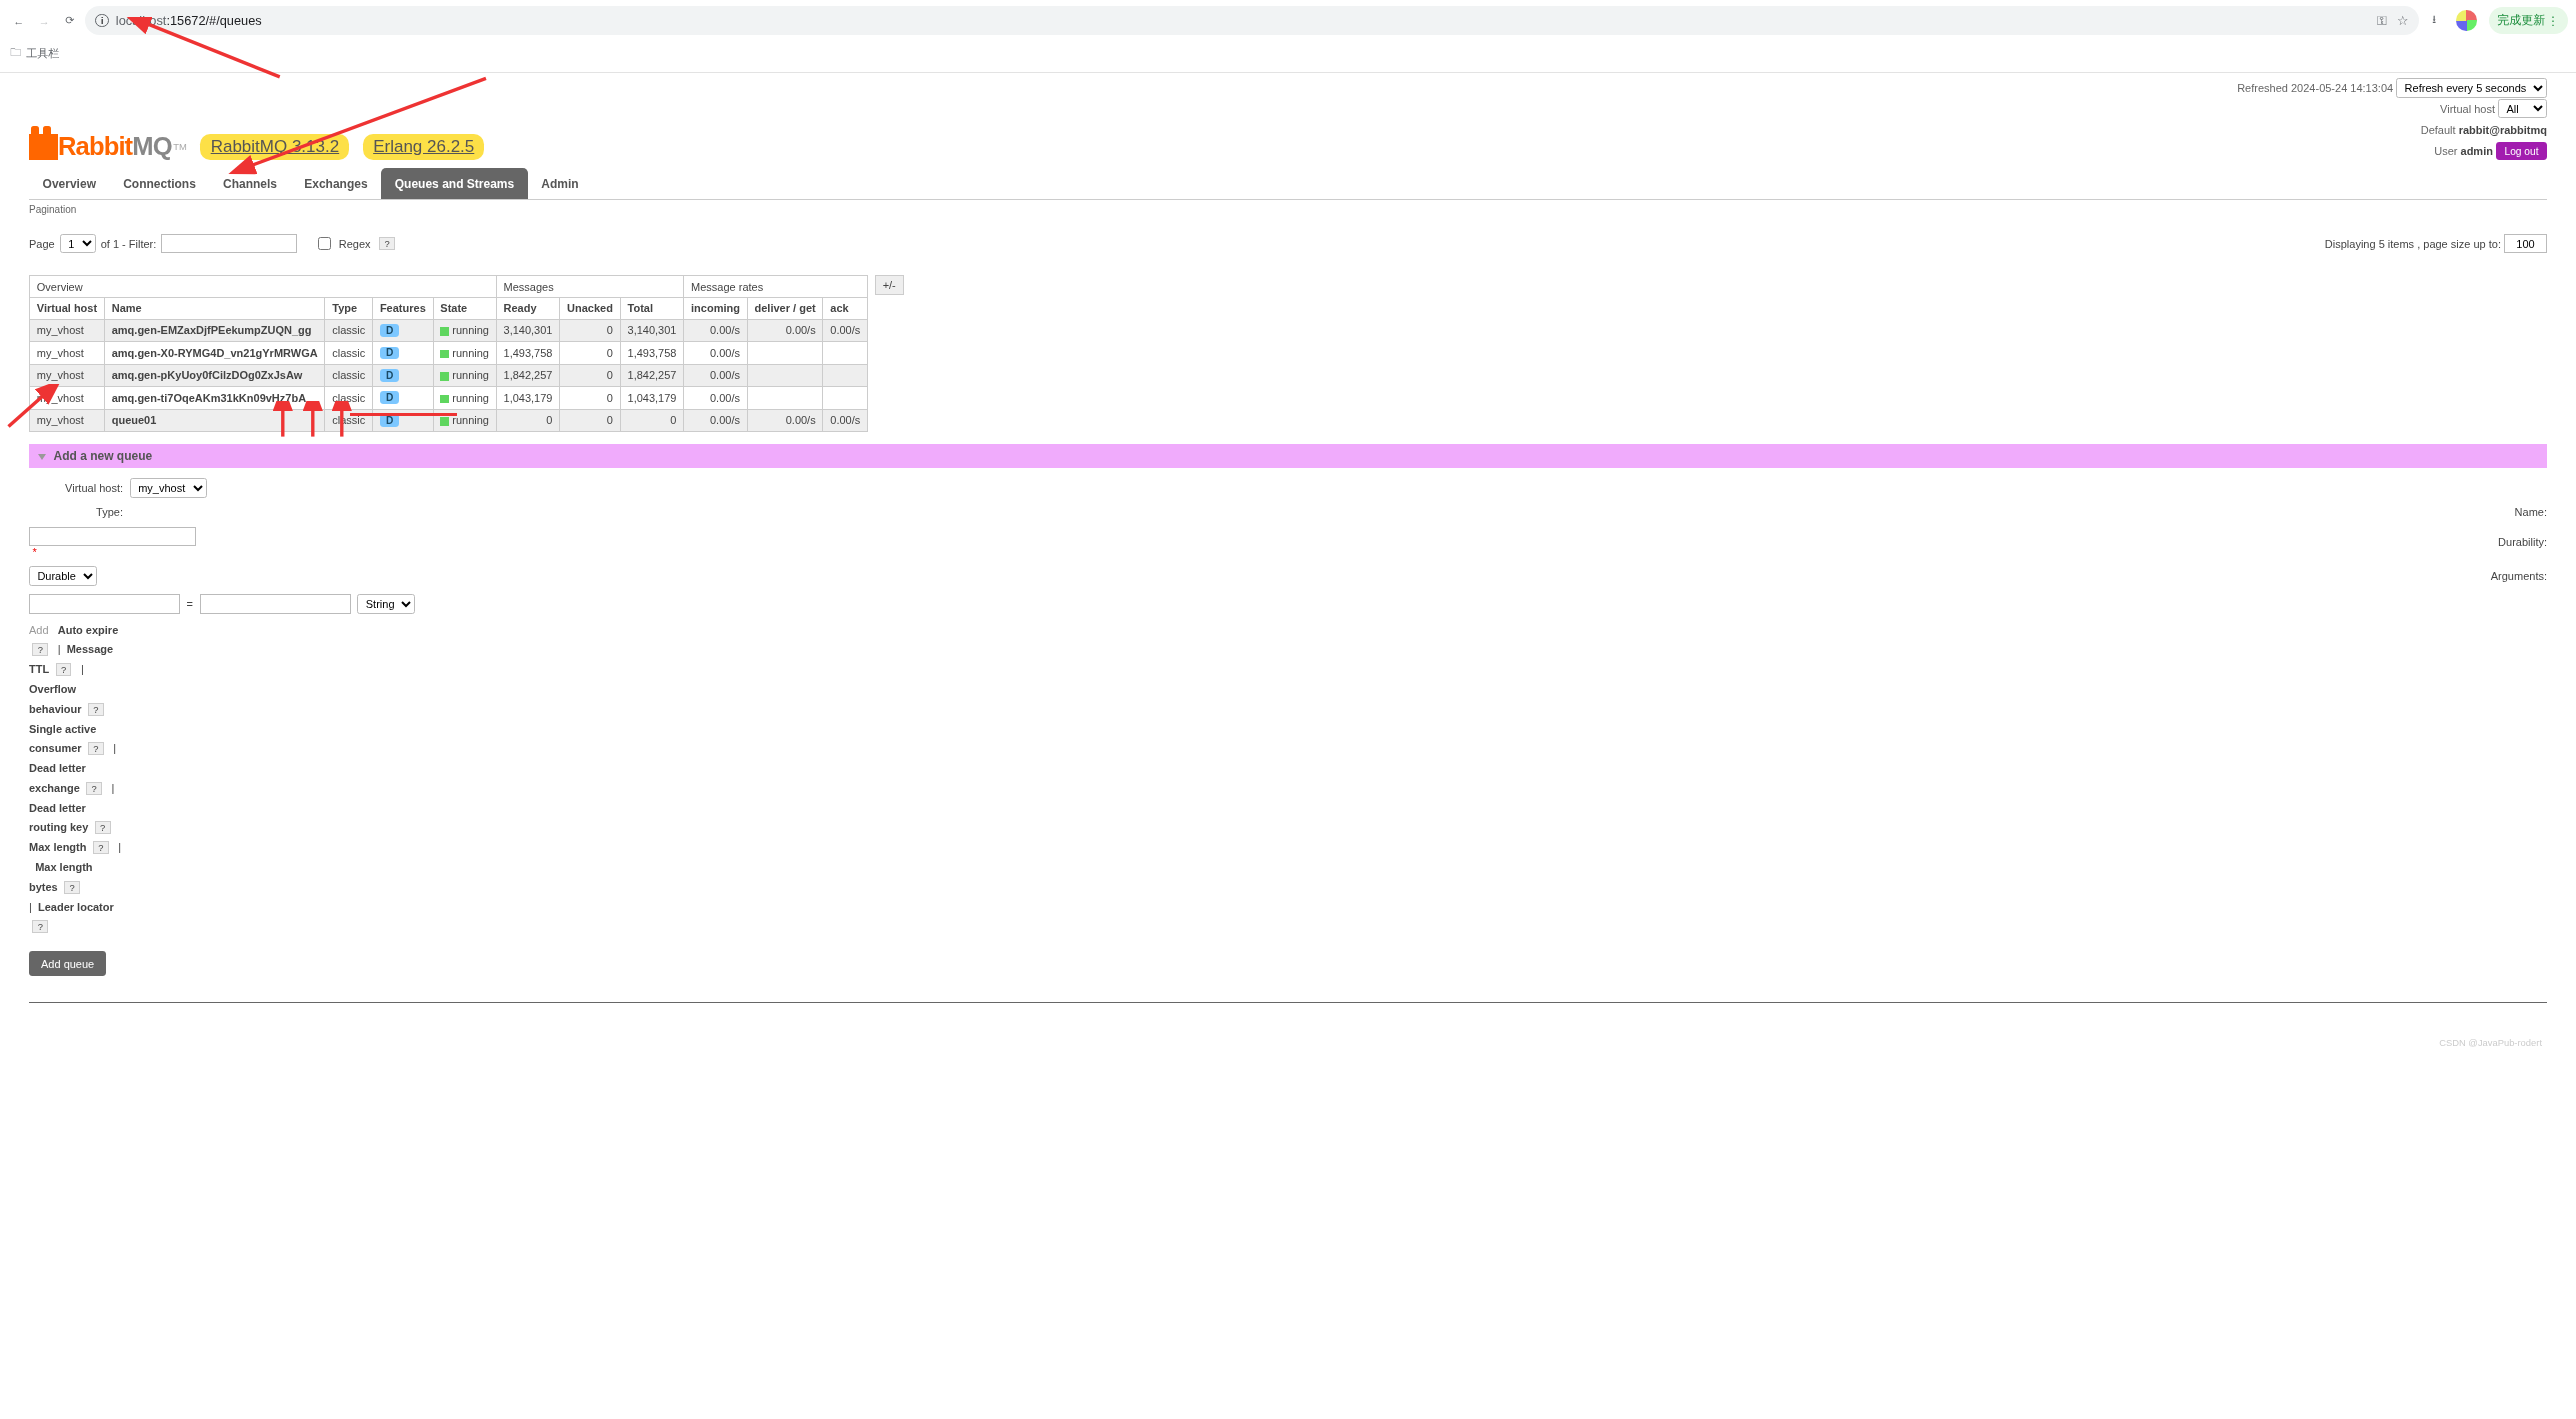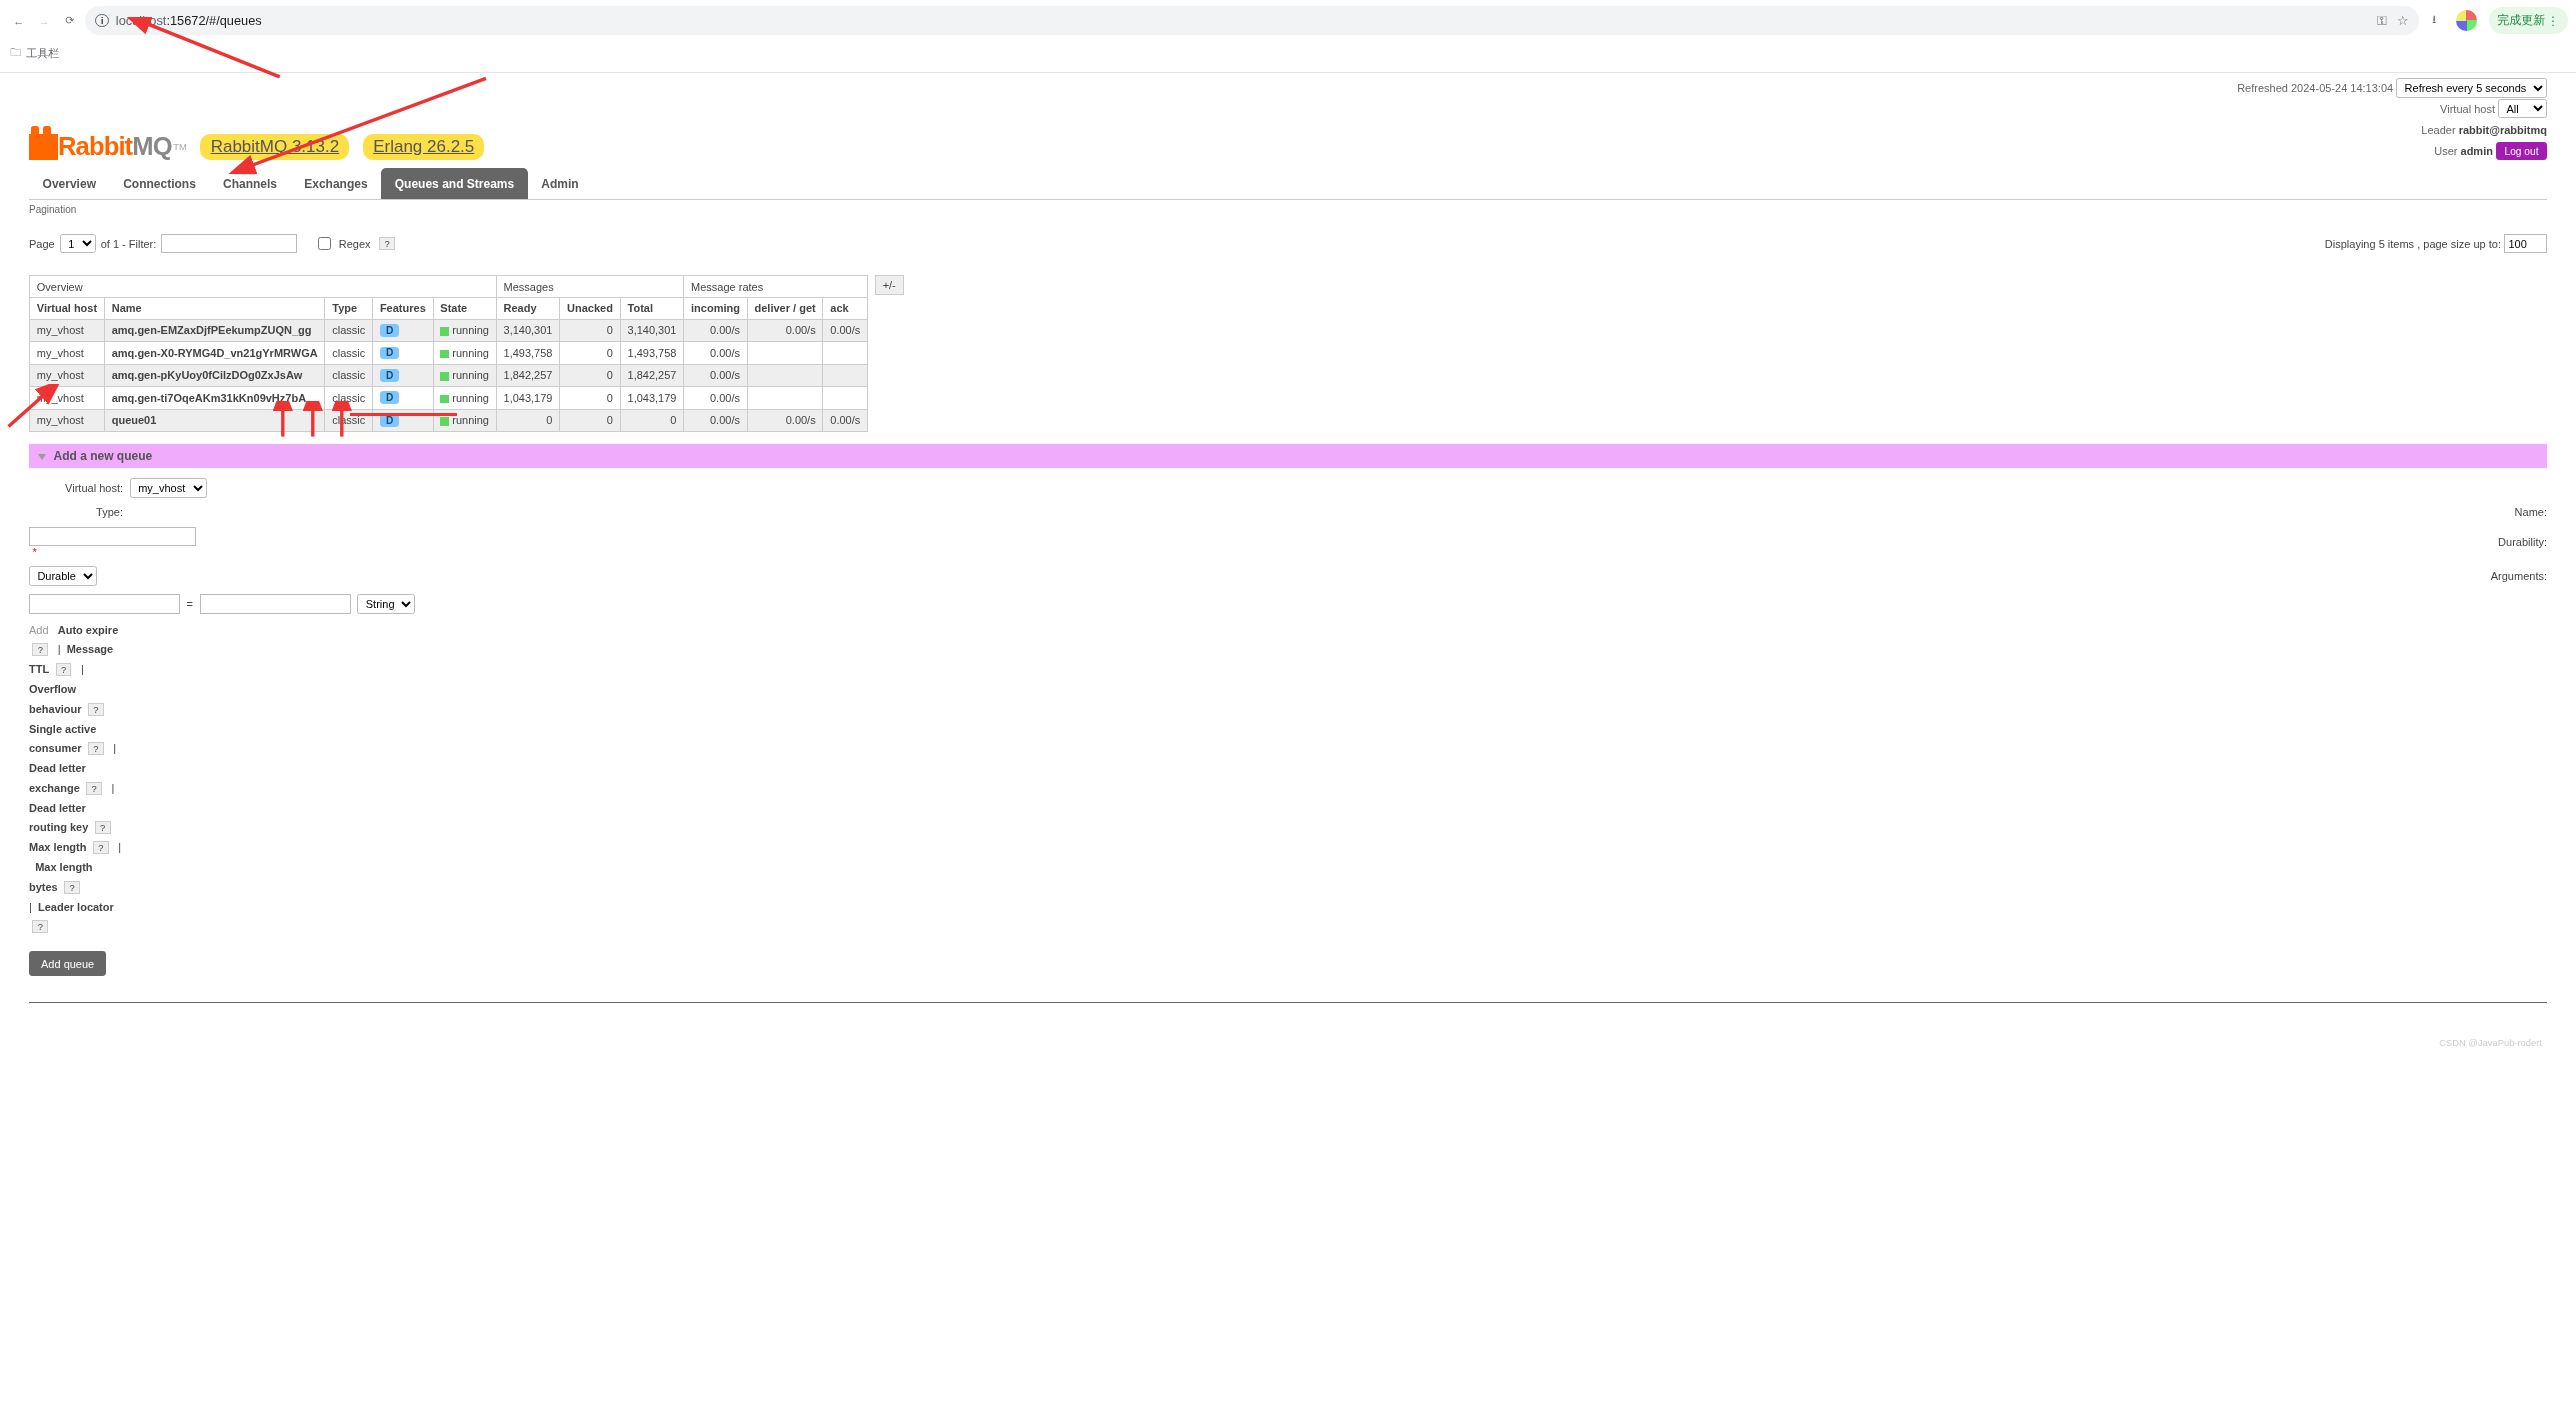--- a/index.html
+++ b/index.html
@@ -127,21 +127,21 @@
       <div>
         <span>Refreshed</span>
         <span>2024-05-24 14:13:04</span>
         <select><option>Refresh every 5 seconds</option></select>
       </div>
       <div>
         <span>Virtual host</span>
         <select style="width:49px"><option>All</option></select>
       </div>
       <div>
-        <span>Leader</span>
+        <span>Default</span>
         <b>rabbit@rabbitmq</b>
       </div>
       <div>
         <span>User</span>
         <b>admin</b>
         <button class="btn">Log out</button>
       </div>
     </div>
   </div>
 
@@ -159,21 +159,21 @@
     <span>Page</span>
     <select><option>1</option></select>
     <span>of 1  - Filter:</span>
     <input type="text" style="width: 136px;">
     &nbsp;&nbsp;
     <input type="checkbox" style="">
     <span>Regex</span>
     <span class="arg-links"><span class="q">?</span></span>
     <div class="right">
       <span>Displaying 5 items , page size up to:</span>
-      <input type="text" style="width: 43px; text-align: left;" value="100">
+      <input type="text" style="width: 43px; text-align: center;" value="100">
     </div>
   </div>
 
   <div style="display:flex; align-items:flex-start;">
     <table class="data">
       <thead>
         <tr>
           <th class="group" colspan="5">Overview</th>
           <th class="group" colspan="3">Messages</th>
           <th class="group" colspan="3">Message rates</th>

